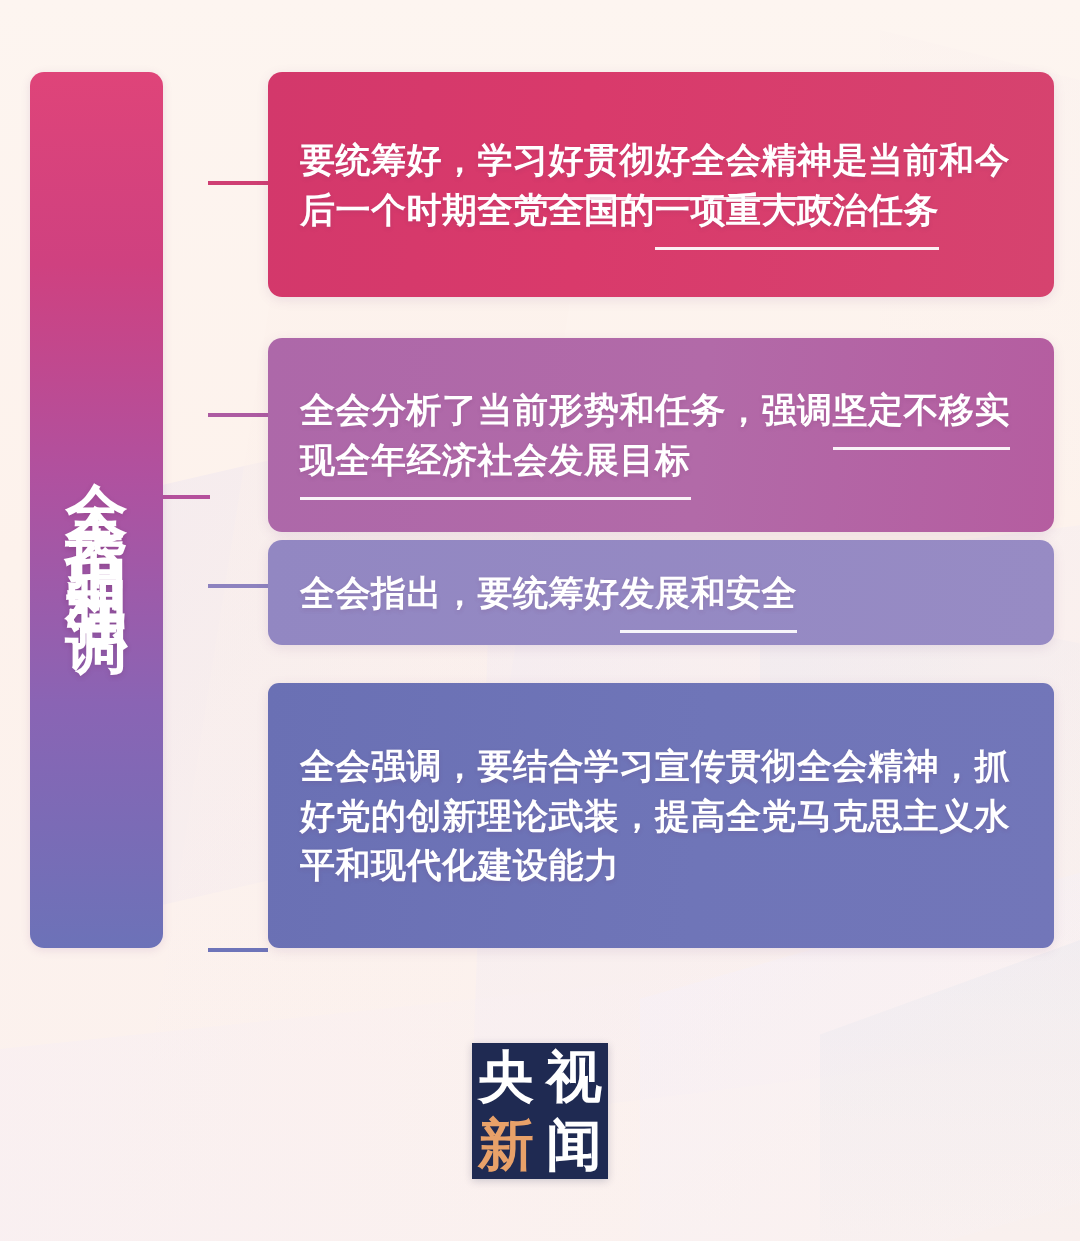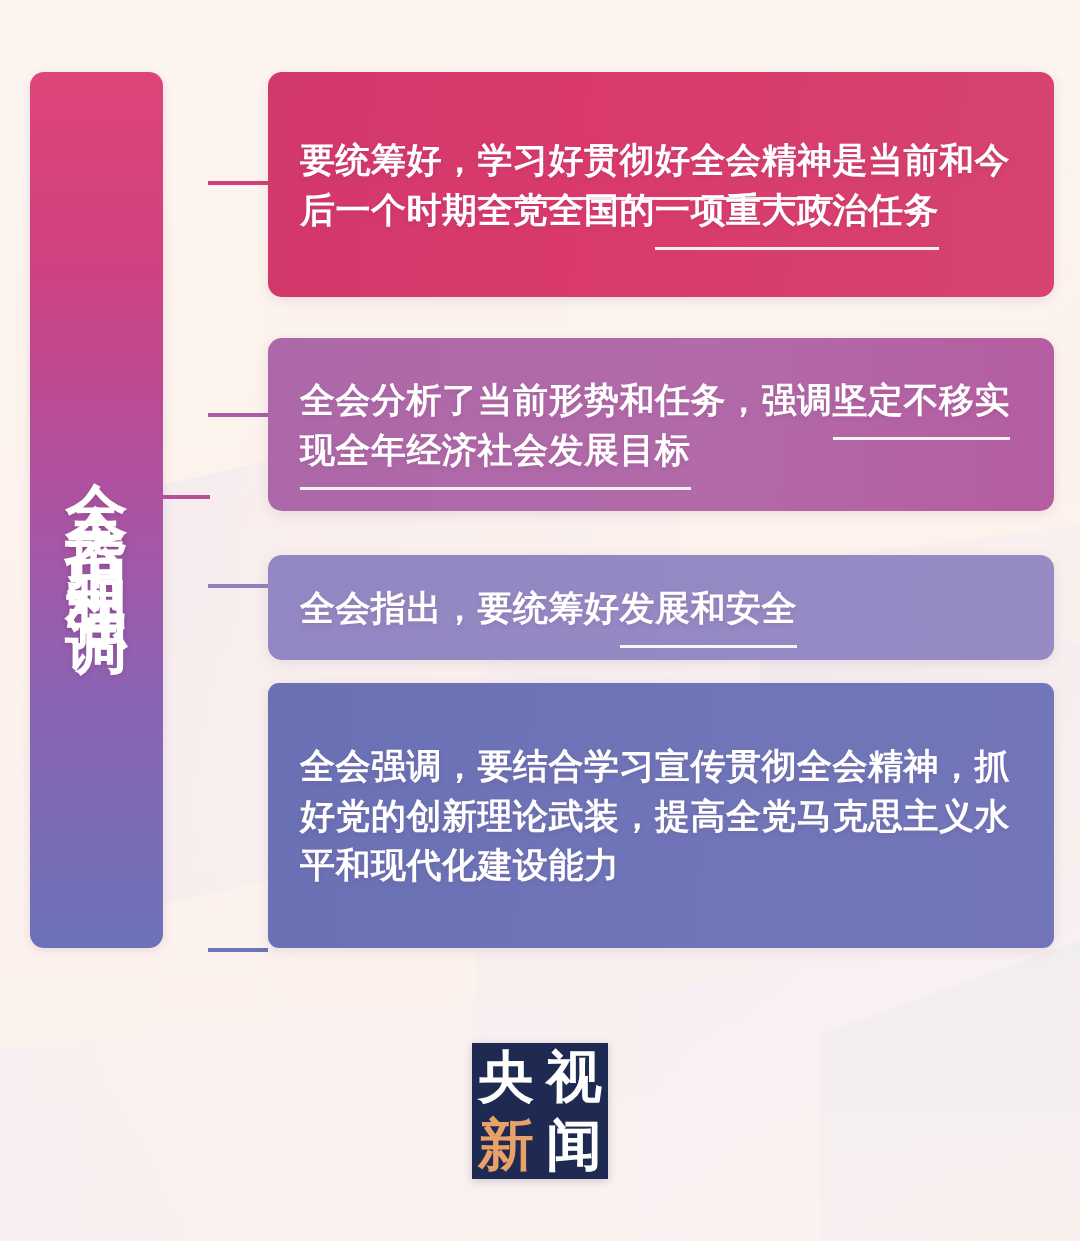--- a/index.html
+++ b/index.html
@@ -90,22 +90,22 @@
     font-weight:600;
     letter-spacing:.5px;
     text-shadow:0 2px 4px rgba(110,50,100,.16);
   }
   .card .em{
     font-weight:800;
     border-bottom:3px solid rgba(255,255,255,.92);
     padding-bottom:18px;
   }
   #card-1{top:72px;height:225px;background:linear-gradient(95deg,#d3386b 0%,#d93a6b 40%,#d6436f 100%);}
-  #card-2{top:338px;height:173px;background:linear-gradient(95deg,#ad68a9 0%,#b26aa8 55%,#b55da0 100%);}
-  #card-3{top:555px;height:105px;background:linear-gradient(95deg,#9287c2 0%,#978bc4 100%);}
+  #card-2{top:338px;height:194px;background:linear-gradient(95deg,#ad68a9 0%,#b26aa8 55%,#b55da0 100%);}
+  #card-3{top:540px;height:105px;background:linear-gradient(95deg,#9287c2 0%,#978bc4 100%);}
   #card-4{top:683px;height:265px;background:linear-gradient(95deg,#6a70b4 0%,#6f75b8 55%,#7276b9 100%);border-radius:11px;}
 
   
   .logo{
     position:absolute;
     left:472px;top:1043px;
     width:136px;height:136px;
     background:#1f2a52;
     display:grid;
     grid-template-columns:1fr 1fr;

